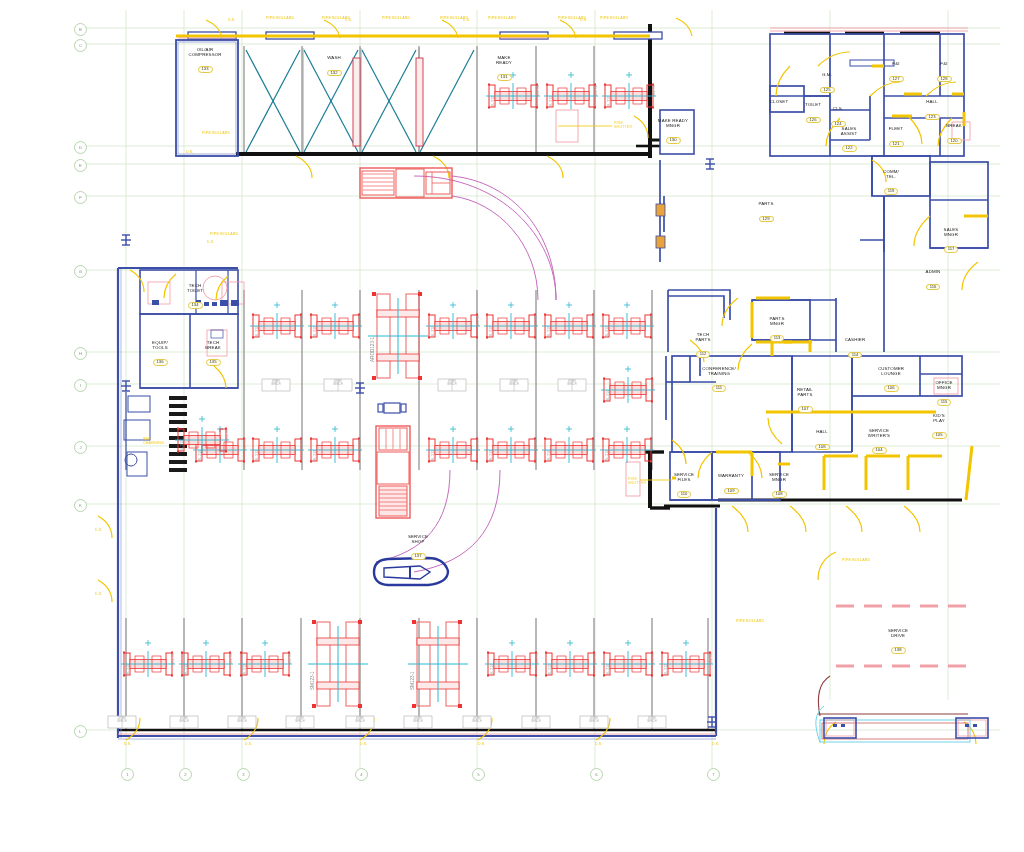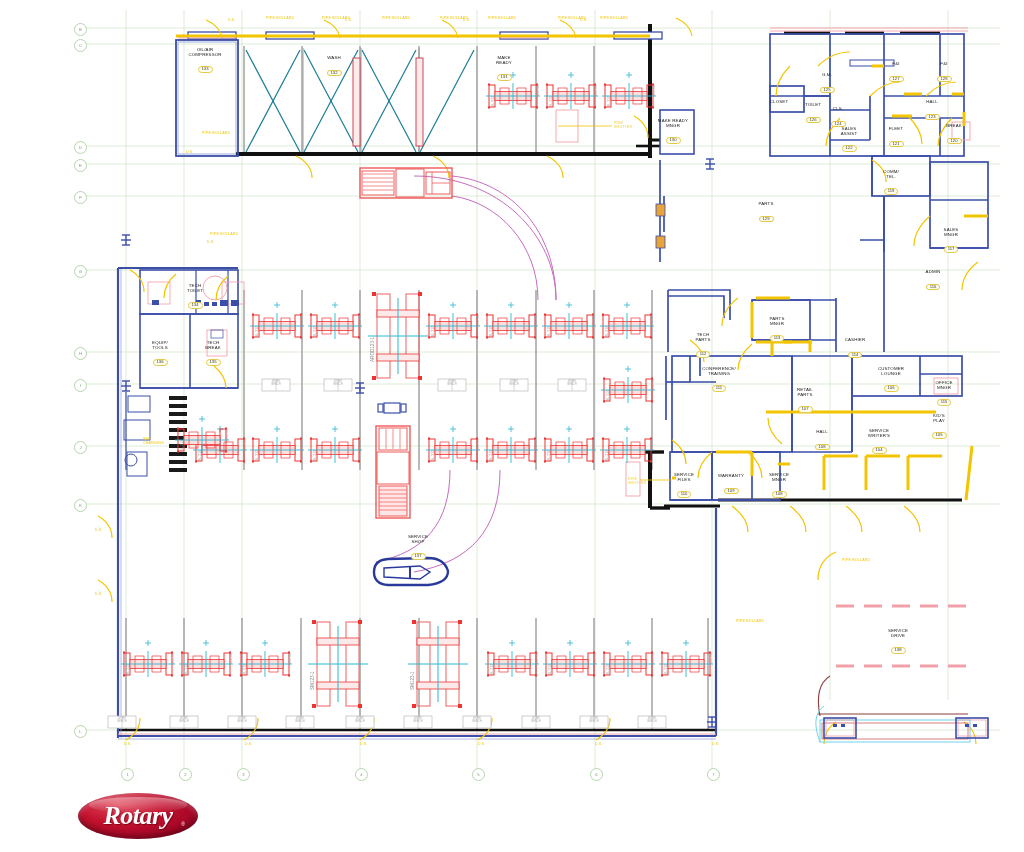--- a/index.html
+++ b/index.html
@@ -762,20 +762,14 @@
       <div class="wb" style="left: 580px; top: 718px; width: 28px;">
         <div>WORK</div>
         <div>BENCH</div>
       </div>
       <div class="wb" style="left: 638px; top: 718px; width: 28px;">
         <div>WORK</div>
         <div>BENCH</div>
       </div>
     </div>
 
-<div id="logo">
-  <div class="ell"></div>
-  <div class="gloss"></div>
-  <div class="txt">Rotary</div>
-  <div class="reg">®</div>
+
 </div>
 
-</div>
-
 </body></html>

